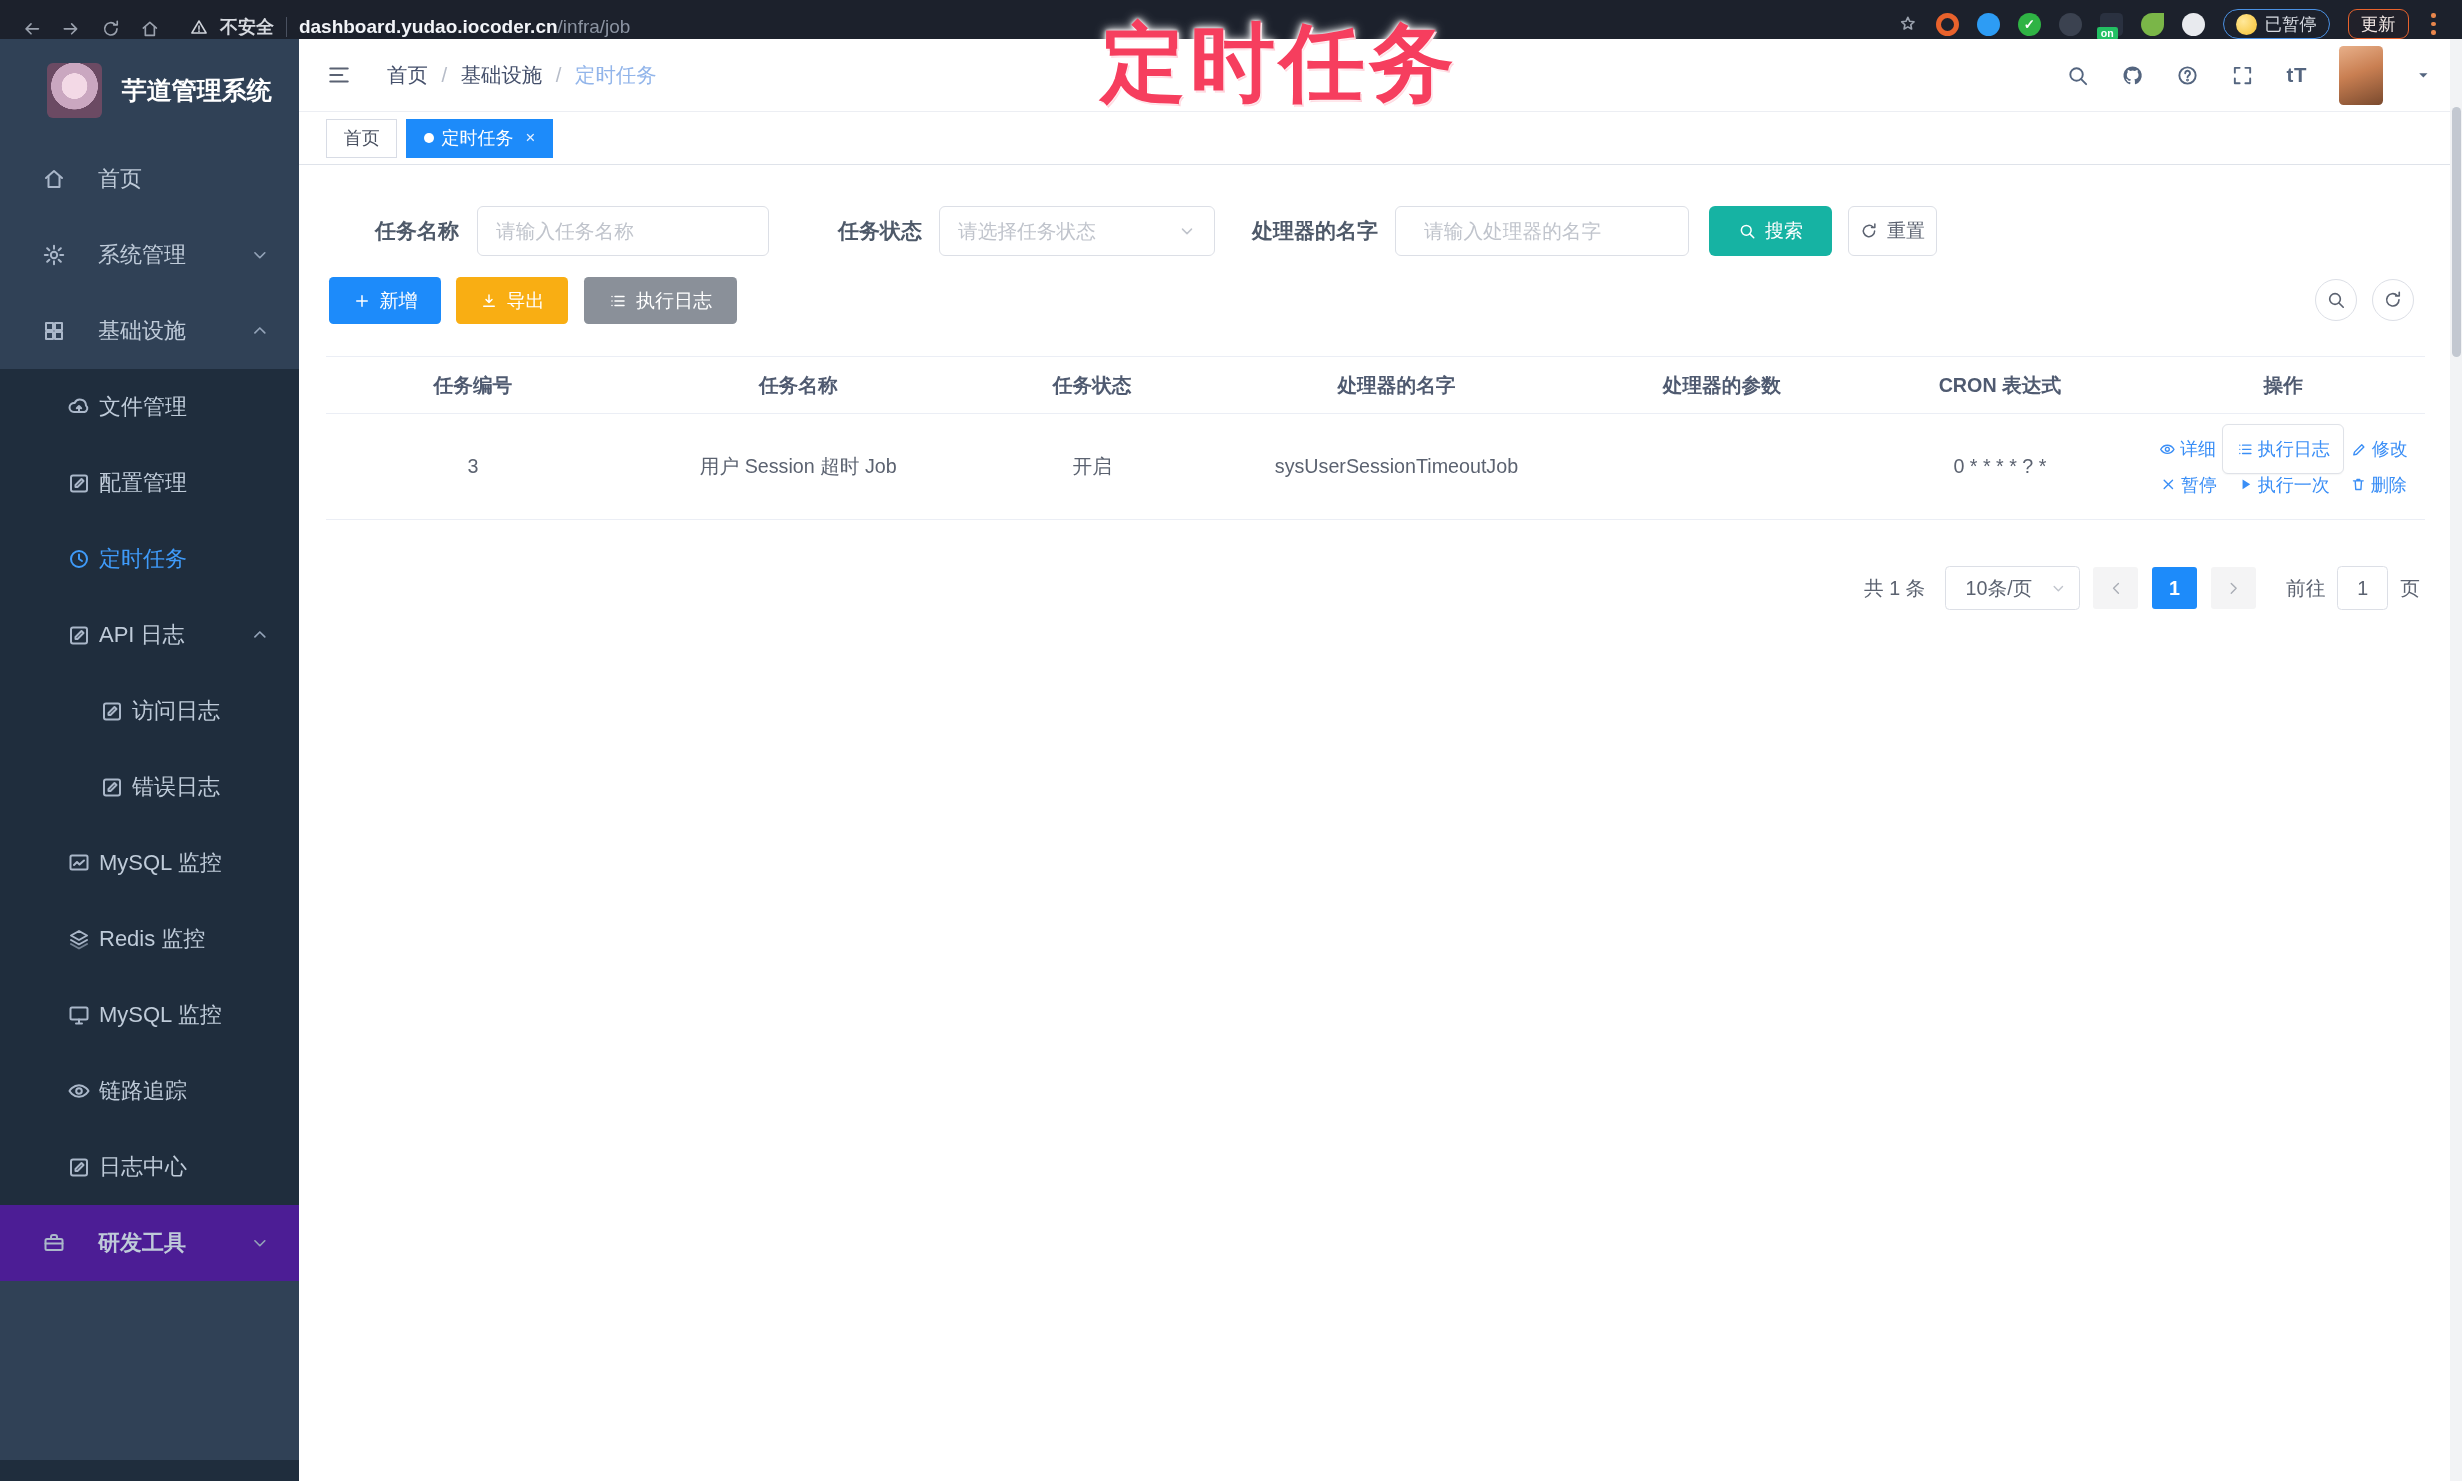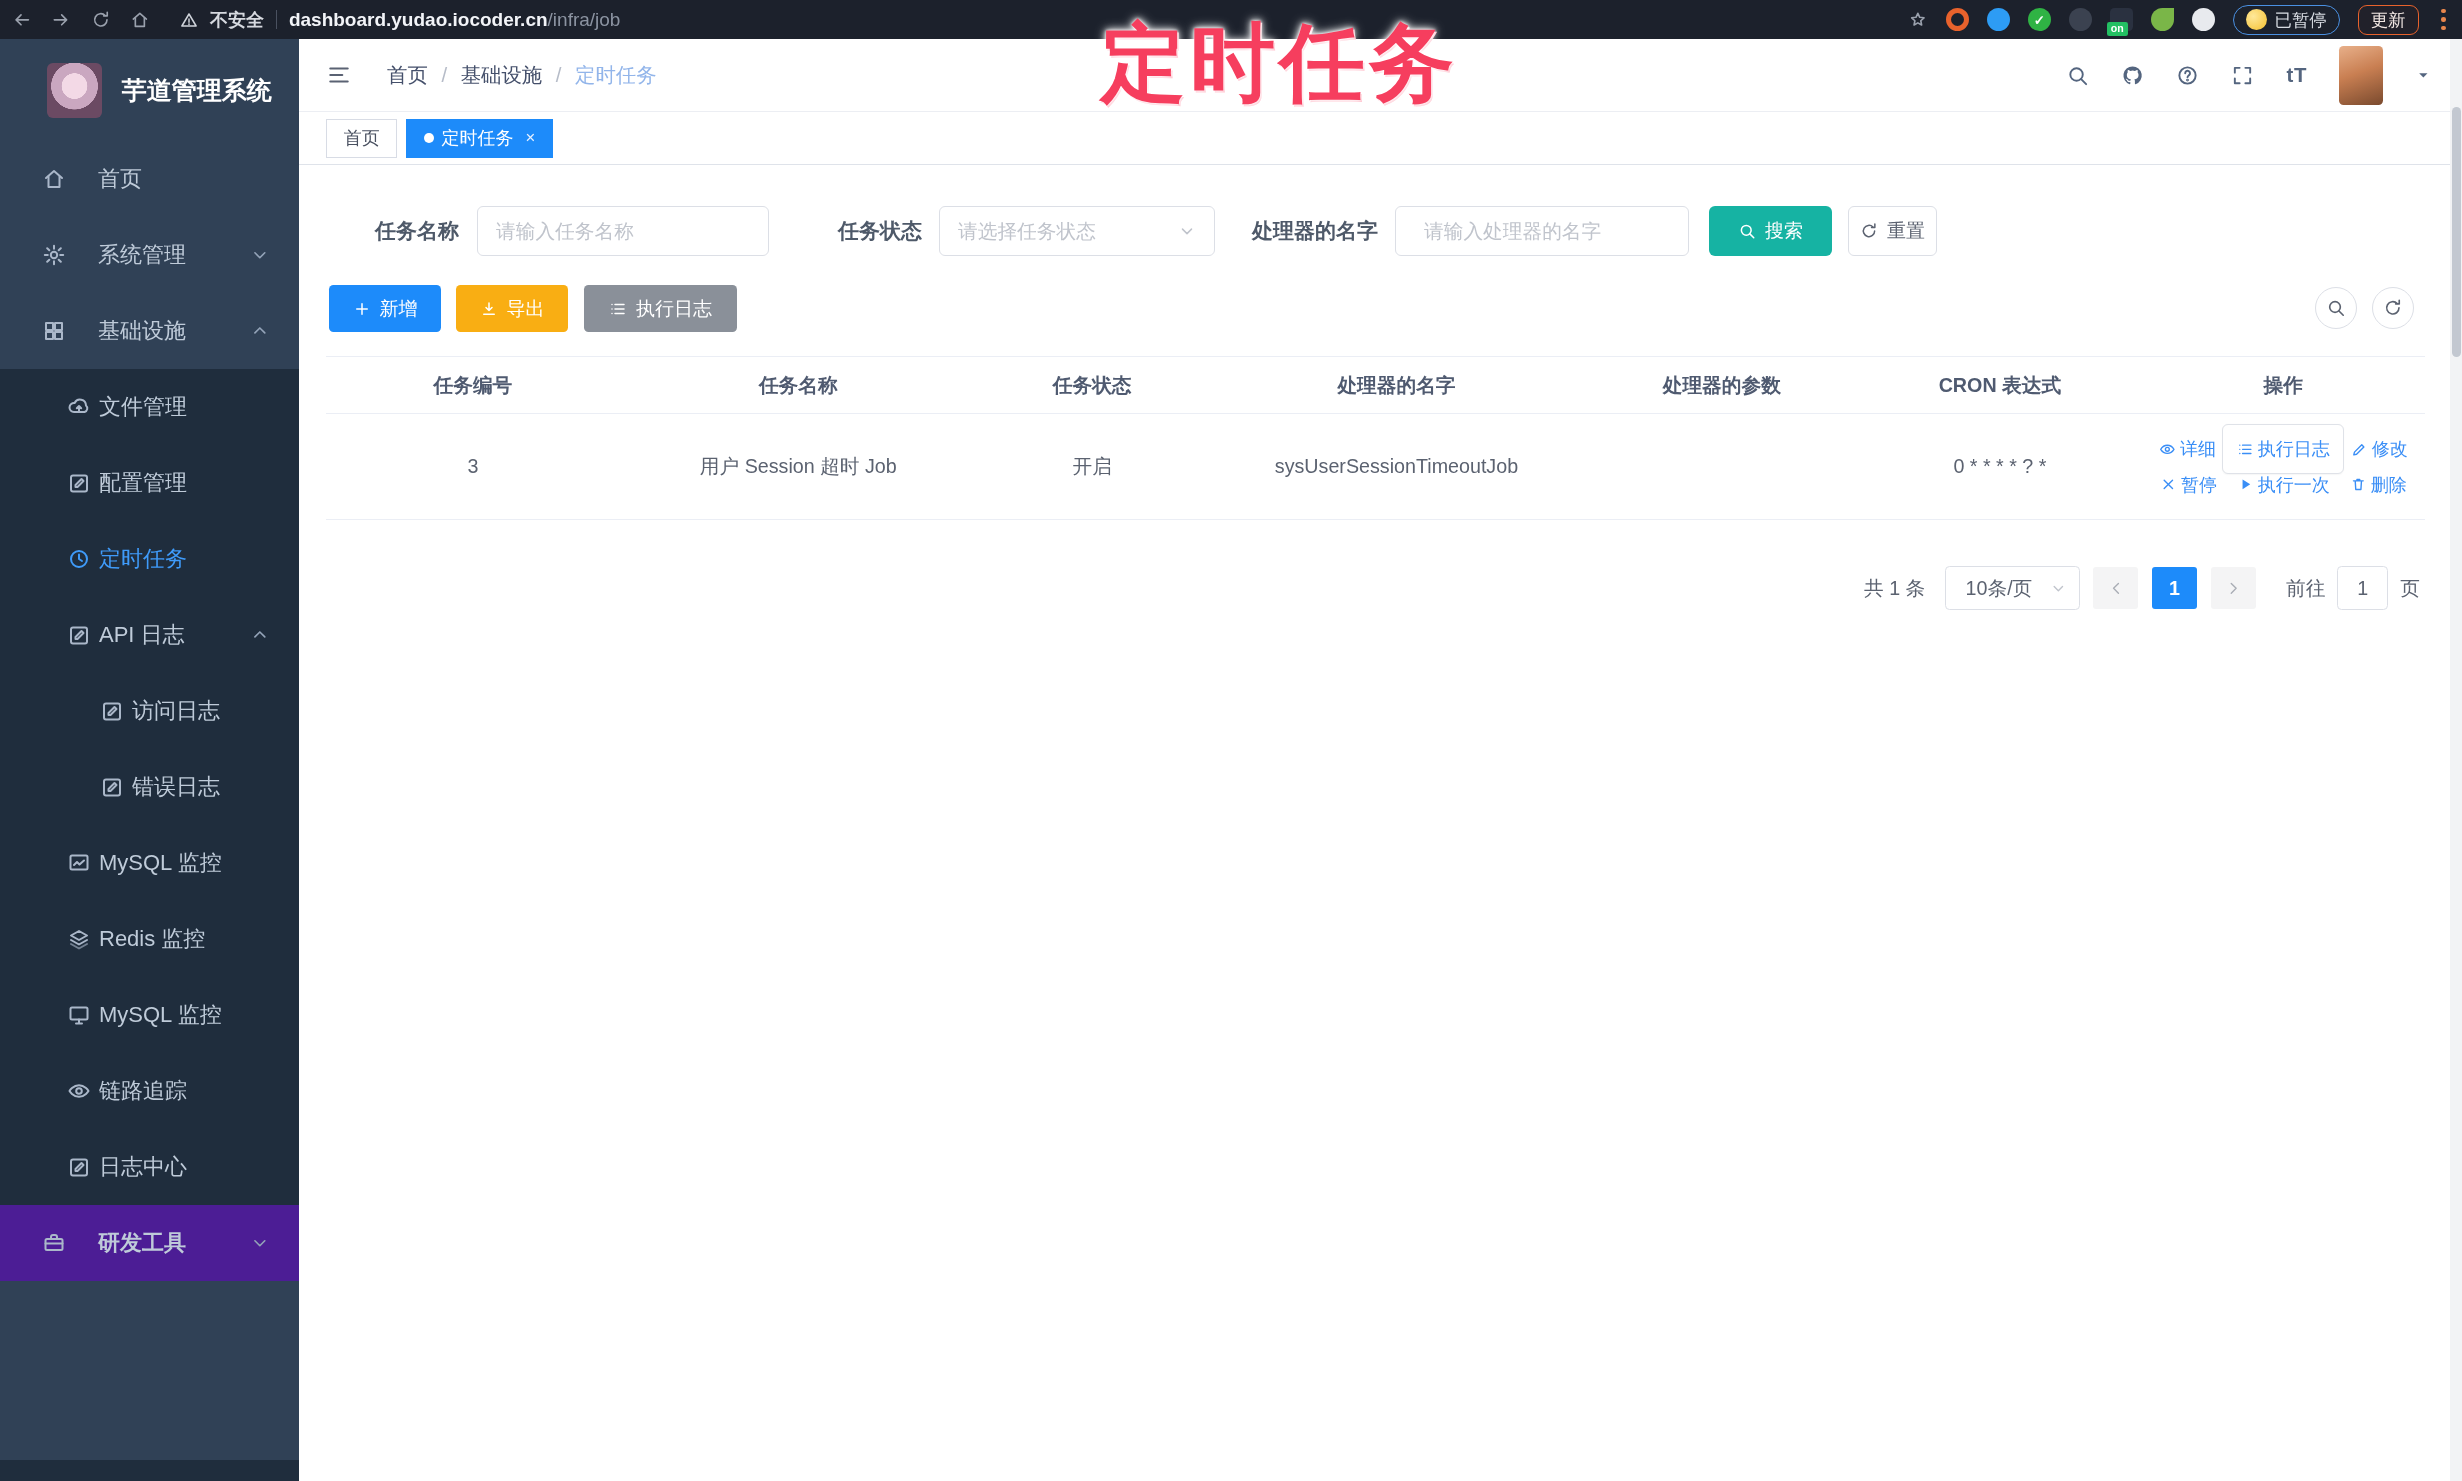--- a/index.html
+++ b/index.html
@@ -3,21 +3,21 @@
 <meta charset="utf-8">
 <style>
   * { margin:0; padding:0; box-sizing:border-box; }
   html,body { width:2462px; height:1482px; overflow:hidden; }
   body { font-family:"Liberation Sans", sans-serif; background:#fff; position:relative; }
   svg { display:block; }
   .ic { stroke:currentColor; fill:none; stroke-width:2; stroke-linecap:round; stroke-linejoin:round; }
 
   
   .browser-bar { position:absolute; left:0; top:0; width:2462px; height:39px; background:#1c212c;
-    display:flex; align-items:center; padding:0 12px; gap:19.7px; color:#aeb4bf; }
+    display:flex; align-items:flex-end; padding:0 22px; gap:19.7px; color:#aeb4bf; }
   .bicon { width:19.7px; height:19.7px; color:#9aa1ad; flex:0 0 auto; }
   .addr { flex:1 1 auto; display:flex; align-items:center; gap:12px; margin-left:10.6px; min-width:0; }
   .addr .warn { width:18px; height:18px; color:#cfd3da; }
   .sec-text { font-size:18px; color:#d6d9df; font-weight:bold; white-space:nowrap; }
   .addr-div { width:0.8px; height:19.7px; background:#4a5160; }
   .url { font-size:19px; white-space:nowrap; overflow:hidden; }
   .url .dom { color:#f2f4f8; font-weight:bold; }
   .url .path { color:#8b93a1; }
   .ext-row { display:flex; align-items:center; gap:18px; flex:0 0 auto; }
   .extdot { width:23px; height:23px; border-radius:50%; position:relative; flex:0 0 auto; }
@@ -89,21 +89,21 @@
     display:flex; align-items:center; padding:0 18px; font-size:19.7px; color:#606266; }
   .placeholder { color:#c0c4cc; }
   .f-input .sel-caret { margin-left:auto; width:18px; height:18px; color:#c0c4cc; }
   .btn { display:flex; align-items:center; justify-content:center; gap:9px; border-radius:6px;
     font-size:19px; cursor:pointer; border:0.8px solid transparent; }
   .btn .bic { width:18px; height:18px; }
   .btn-search { position:absolute; left:1410px; top:0; width:123px; height:50px; background:#16b3a3; color:#fff; }
   .btn-reset { position:absolute; left:1549px; top:0; width:89px; height:50px; background:#fff; border-color:#dcdfe6; color:#5b6270; }
 
   
-  .toolbar { position:absolute; left:0; top:120px; width:100%; height:47px; }
+  .toolbar { position:absolute; left:0; top:112px; width:100%; height:47px; }
   .tbtn { position:absolute; top:0; height:47px; border-radius:4.5px; display:flex; align-items:center; justify-content:center;
     gap:9px; font-size:19px; color:#fff; cursor:pointer; }
   .tbtn .bic { width:18px; height:18px; }
   .btn-add { left:30px; width:112px; background:#1d8bfa; }
   .btn-export { left:157px; width:112px; background:#f9ae13; }
   .btn-exec { left:285px; width:153px; background:#8a9099; }
   .circ { position:absolute; top:1.5px; width:42px; height:42px; border-radius:50%; border:0.8px solid #dcdfe6;
     background:#fff; color:#5b6270; display:flex; align-items:center; justify-content:center; cursor:pointer; }
   .circ .bic { width:19.7px; height:19.7px; }
   .circ1 { left:2016px; } .circ2 { left:2073px; }

